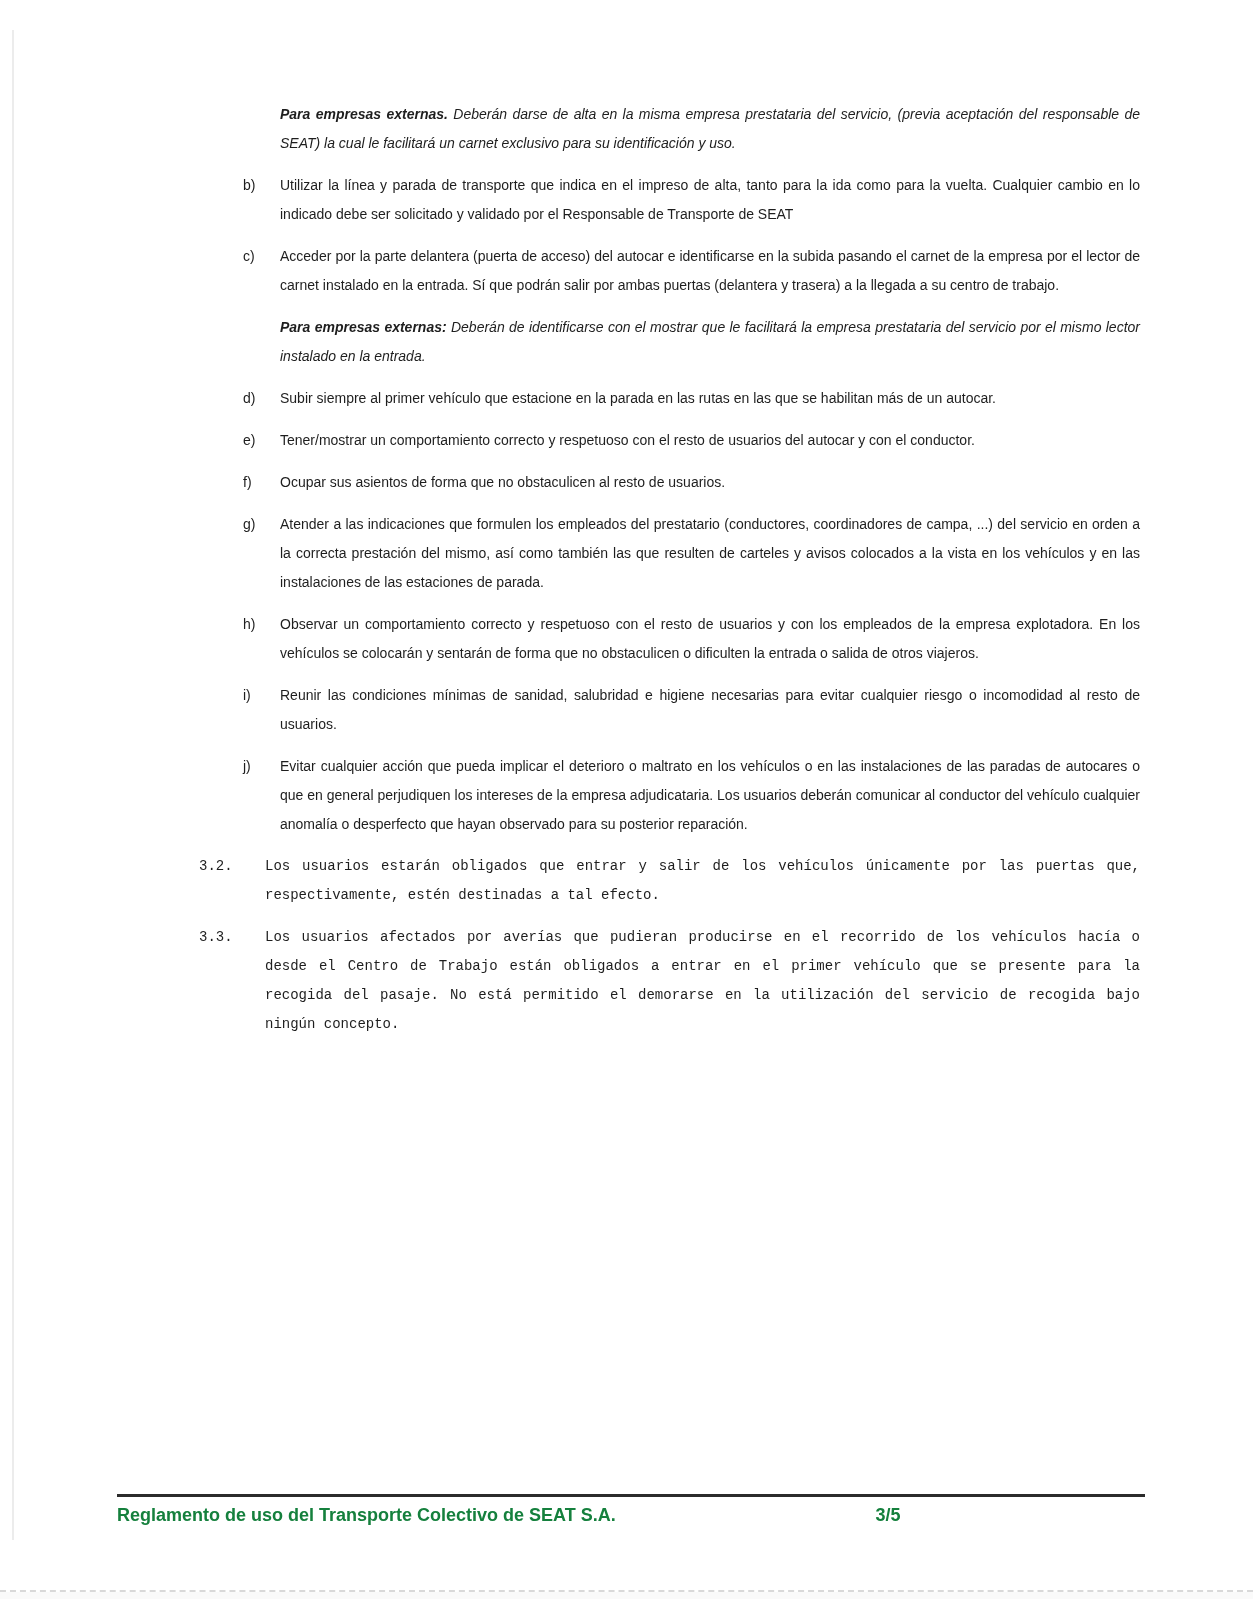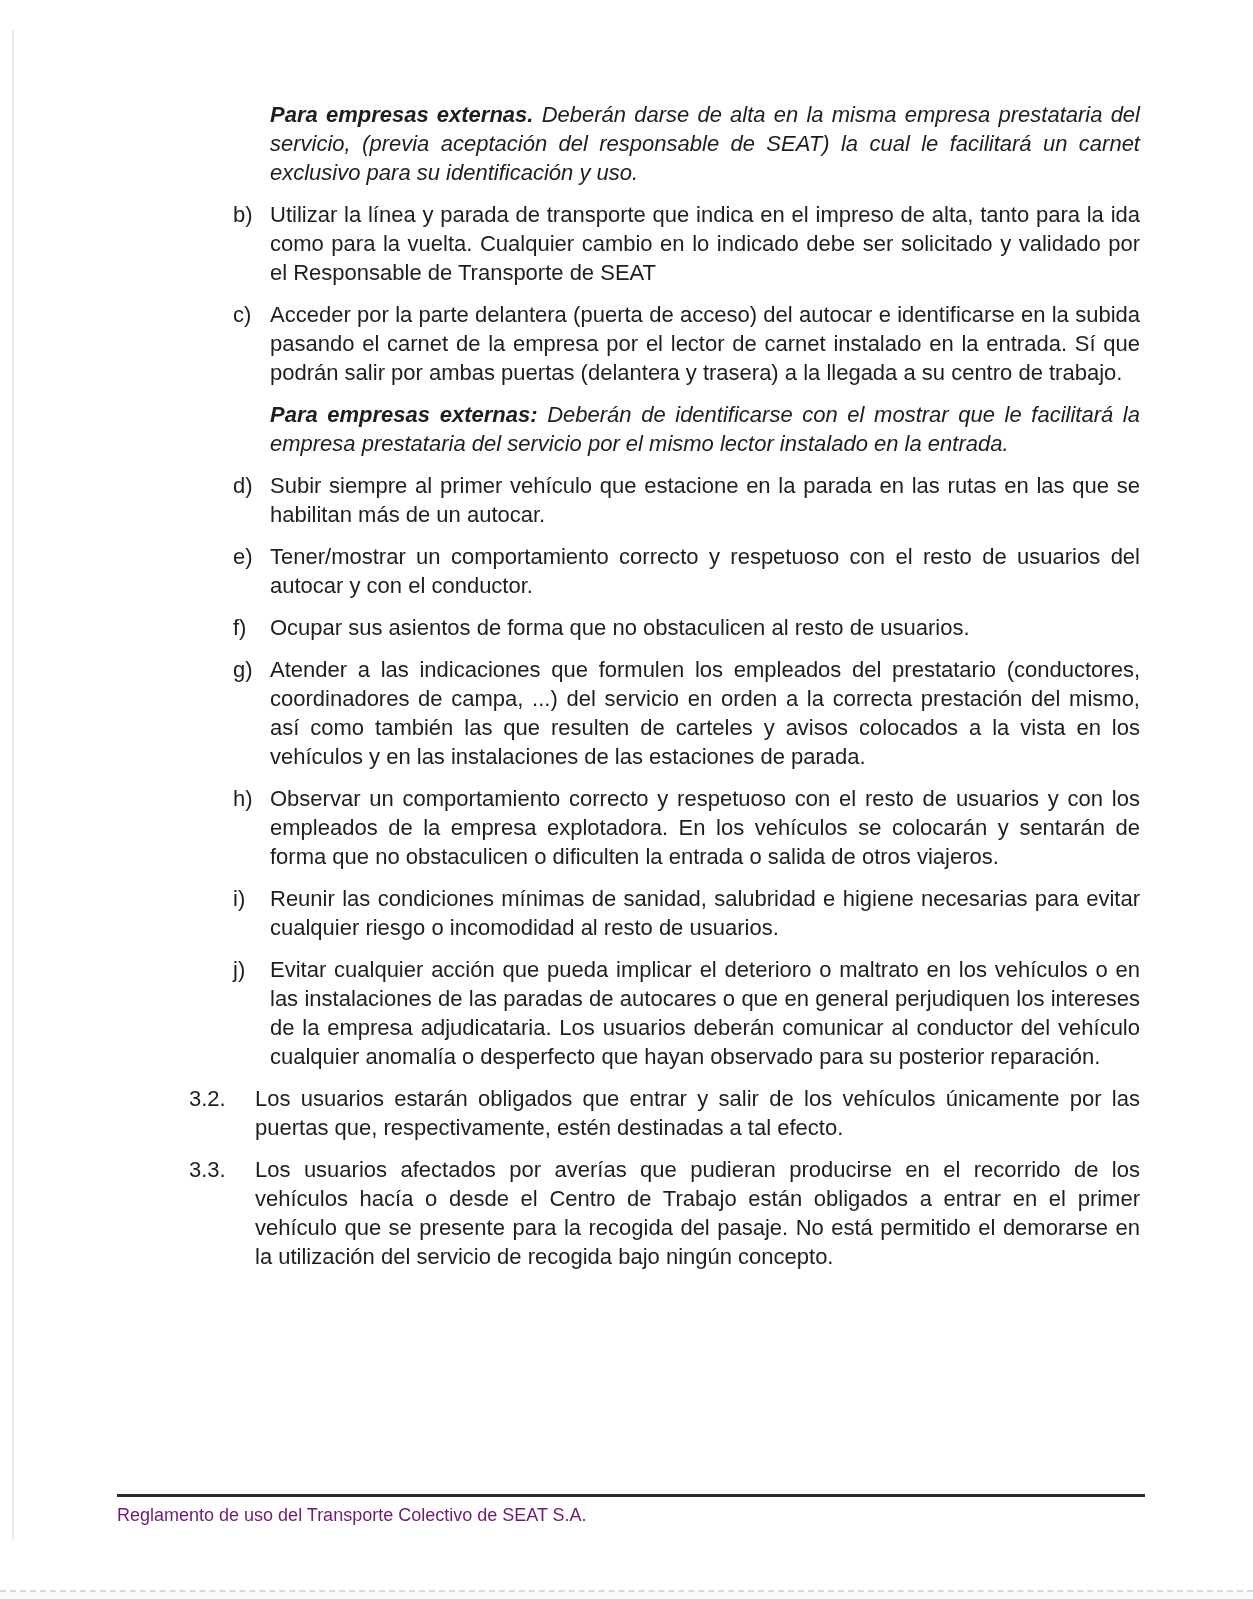--- a/index.html
+++ b/index.html
@@ -37,23 +37,23 @@
     left: 0;
     right: 0;
     bottom: 0;
     height: 7px;
     background: #fafafa;
   }
 
   .content {
     position: absolute;
     top: 100px;
-    left: 0;
+    left: 10px;
     right: 0;
-    font-size: 22px;
+    font-size: 14px;
     line-height: 29px;
   }
   .block {
     margin: 0 113px 13px 270px;
     text-align: justify;
   }
   .note {
     font-style: italic;
   }
   .note .lead {
@@ -63,20 +63,21 @@
     position: relative;
   }
   .item > .label {
     position: absolute;
     left: -37px;
     top: 0;
   }
   .section {
     position: relative;
     margin-left: 255px;
+    font-family: Liberation Mono, monospace;
   }
   .section > .label {
     position: absolute;
     left: -66px;
     top: 0;
   }
 
   .footer {
     position: absolute;
     left: 117px;
@@ -85,21 +86,22 @@
   }
   .footer-rule {
     height: 0;
     border-top: 3px solid #2b2b2b;
   }
   .footer-row {
     display: flex;
     margin-top: 7px;
     font-size: 18px;
     line-height: 22px;
-    color: #701a75;
+    color: #15803d;
+    font-weight: bold;
   }
   .footer-row .f-left  { flex: 1; text-align: left; }
   .footer-row .f-center{ flex: 1; text-align: center; }
   .footer-row .f-right { flex: 1; text-align: right; }
 </style>
 </head>
 <body>
 
 <div class="page">
 
@@ -172,19 +174,20 @@
       <span class="text">Los usuarios afectados por averías que pudieran producirse en el recorrido de los vehículos hacía o desde el Centro de Trabajo están obligados a entrar en el primer vehículo que se presente para la recogida del pasaje. No está permitido el demorarse en la utilización del servicio de recogida bajo ningún concepto.</span>
     </p>
 
 
   </div>
 
   <div class="footer">
     <div class="footer-rule"></div>
     <div class="footer-row">
       <span class="f-left">Reglamento de uso del Transporte Colectivo de SEAT S.A.</span>
+      <span class="f-center">3/5</span>
     </div>
   </div>
 
   <div class="scan-bottom-edge"></div>
   <div class="scan-bottom-strip"></div>
 
 </div>
 
 </body></html>

